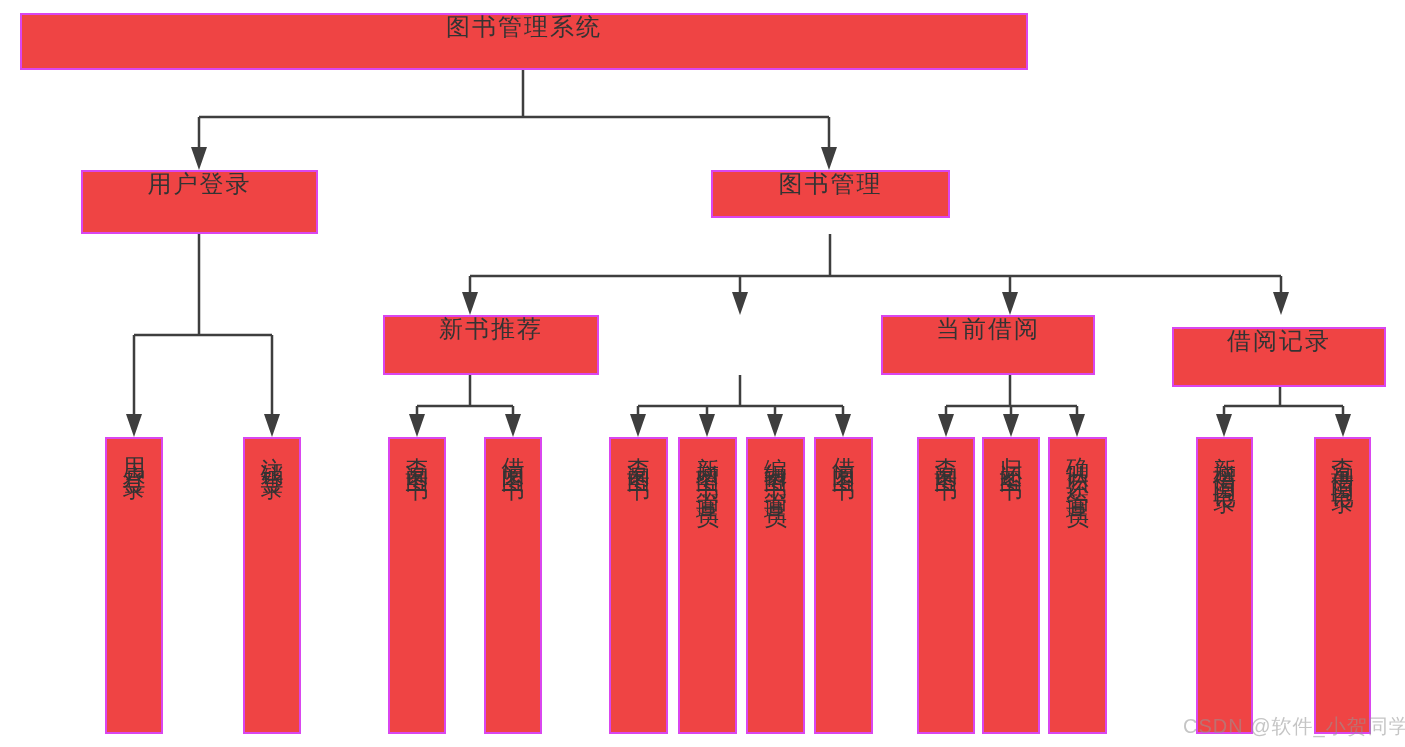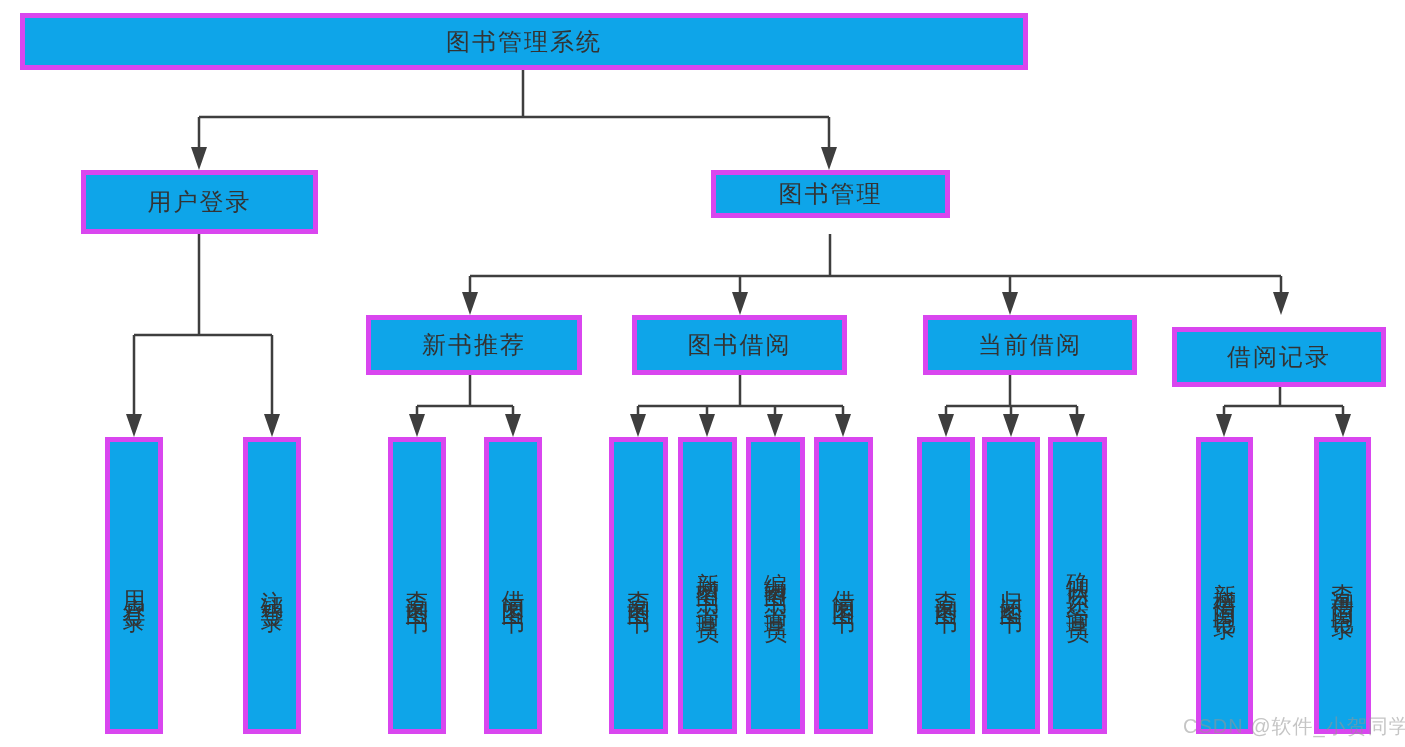--- a/index.html
+++ b/index.html
@@ -17,24 +17,24 @@
   }
   #edges {
     position: absolute;
     left: 0; top: 0;
     width: 1405px; height: 747px;
     z-index: 1;
   }
   .node {
     position: absolute;
     box-sizing: border-box;
-    background: #0ea5e9;
-    border: 5px solid #d946ef;
+    background: #ef4444;
+    border: 2px solid #d946ef;
     display: flex;
-    align-items: center;
+    align-items: flex-start;
     justify-content: center;
     color: #333333;
     z-index: 2;
   }
   .node .hlabel {
     font-size: 24px;
     letter-spacing: 2px;
     white-space: nowrap;
     line-height: 1;
   }
@@ -99,27 +99,24 @@
     <span class="hlabel">图书管理系统</span>
   </div>
 
   <div class="node" style="left:81px;top:170px;width:237px;height:64px">
     <span class="hlabel">用户登录</span>
   </div>
   <div class="node" style="left:711px;top:170px;width:239px;height:48px">
     <span class="hlabel">图书管理</span>
   </div>
 
-  <div class="node" style="left:366px;top:315px;width:216px;height:60px">
+  <div class="node" style="left:383px;top:315px;width:216px;height:60px">
     <span class="hlabel">新书推荐</span>
   </div>
-  <div class="node" style="left:632px;top:315px;width:215px;height:60px">
-    <span class="hlabel">图书借阅</span>
-  </div>
-  <div class="node" style="left:923px;top:315px;width:214px;height:60px">
+  <div class="node" style="left:881px;top:315px;width:214px;height:60px">
     <span class="hlabel">当前借阅</span>
   </div>
   <div class="node" style="left:1172px;top:327px;width:214px;height:60px">
     <span class="hlabel">借阅记录</span>
   </div>
 
   <div class="node leaf" style="left:105px;top:437px;width:58px;height:297px">
     <span class="vlabel">用户登录</span>
   </div>
   <div class="node leaf" style="left:243px;top:437px;width:58px;height:297px">

